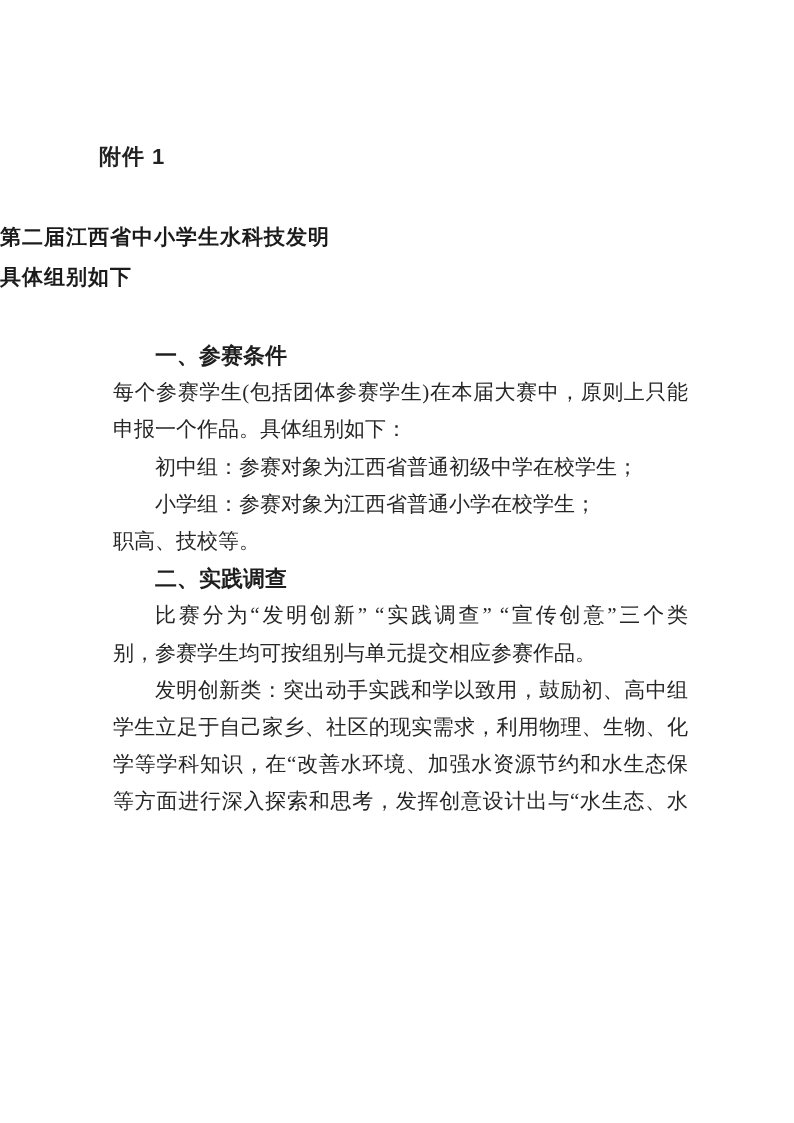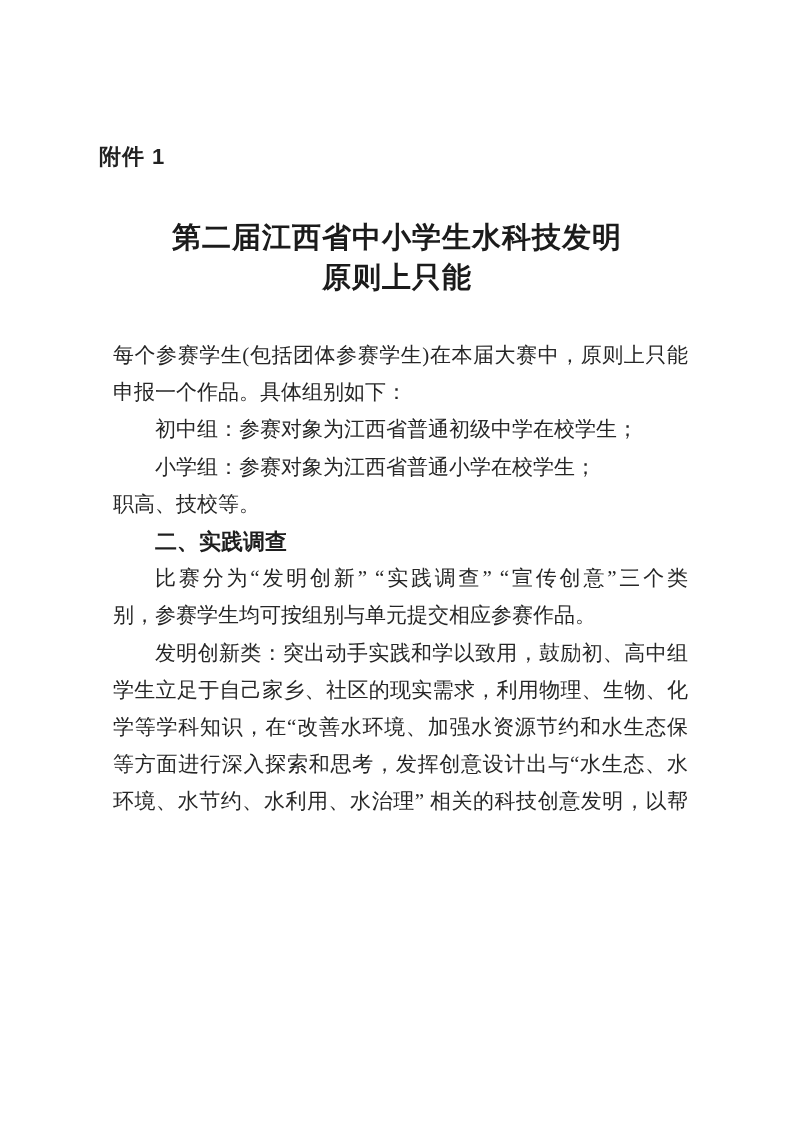--- a/index.html
+++ b/index.html
@@ -11,22 +11,22 @@
     font-family:"Liberation Serif", serif;
     color:#2a2a2a;
   }
   .attachment{
     position:absolute;left:99px;top:142px;
     font-family:"Liberation Sans", sans-serif;
     font-weight:600;font-size:22px;letter-spacing:1px;color:#222;
   }
   .title{
     position:absolute;top:217px;left:0;right:0;
-    text-align:center;
-    font-weight:700;font-size:29px;line-height:40px;
+    text-align:left;
+    font-weight:700;font-size:21px;line-height:40px;
     letter-spacing:1px;color:#1b1b1b;
     font-family:"Liberation Serif", serif;
   }
   .bodytext{
     position:absolute;left:113px;top:337px;width:575px;
     font-size:21px;line-height:37.2px;color:#262626;
   }
   .line{text-align:justify;white-space:nowrap-off;}
   .just{text-align-last:justify;}
   .ind{text-indent:42px;}
@@ -44,24 +44,25 @@
 </style>
 </head>
 <body>
 
 <div class="page">
 
   <div class="attachment">附件 1</div>
 
   <div class="title">
     <div>第二届江西省中小学生水科技发明</div>
-    <div>原则上只能</div>
+    <div>具体组别如下</div>
   </div>
 
   <div class="bodytext">
+    <div class="line heading ind">一、参赛条件</div>
     <div class="line just">每个参赛学生(包括团体参赛学生)在本届大赛中，原则上只能</div>
     <div class="line">申报一个作品。具体组别如下：</div>
     <div class="line ind">初中组：参赛对象为江西省普通初级中学在校学生；</div>
     <div class="line ind">小学组：参赛对象为江西省普通小学在校学生；</div>
     <div class="line">职高、技校等。</div>
     <div class="line heading ind">二、实践调查</div>
     <div class="line ind just">比赛分为“发明创新” “实践调查” “宣传创意”三个类</div>
     <div class="line">别，参赛学生均可按组别与单元提交相应参赛作品。</div>
     <div class="line ind just">发明创新类：突出动手实践和学以致用，鼓励初、高中组</div>
     <div class="line just">学生立足于自己家乡、社区的现实需求，利用物理、生物、化</div>

